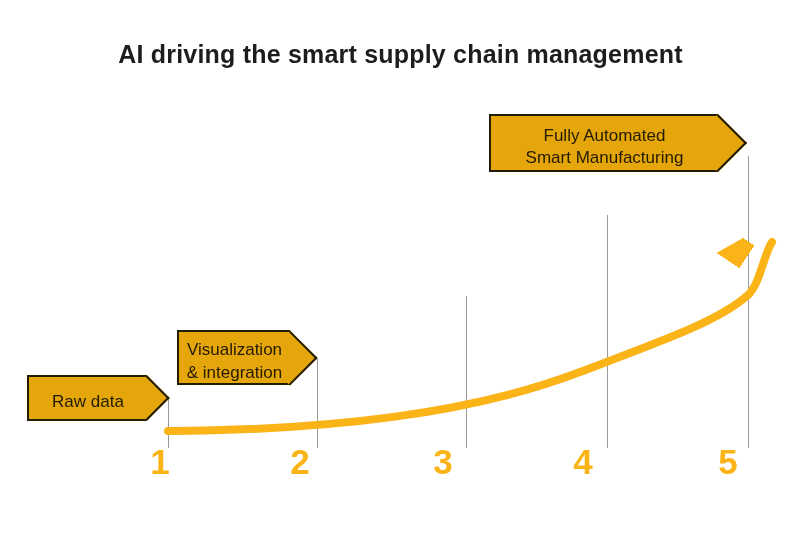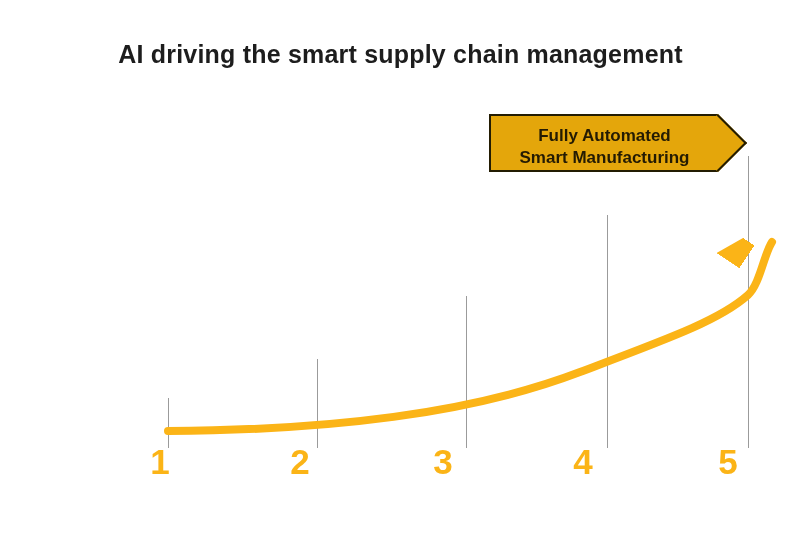--- a/index.html
+++ b/index.html
@@ -63,21 +63,21 @@
   }
   .banner-label {
     position: absolute;
     inset: 0;
     display: flex;
     align-items: center;
     justify-content: center;
     text-align: center;
     white-space: pre-line;
     font-size: 17px;
-    font-weight: bold;
+    font-weight: normal;
     line-height: 1.3;
     color: #241b03;
     z-index: 1;
     margin-top: 8px;
   }
   .stage-number {
     position: absolute;
     top: 442px;
     width: 44px;
     text-align: center;
@@ -105,21 +105,28 @@
       <marker id="arrowhead" markerUnits="strokeWidth" markerWidth="3.4" markerHeight="3.4" refX="5" refY="5" orient="auto">
         <path d="M0,0 L10,5 L0,10 Z" fill="#fbb417"></path>
       </marker>
     </defs>
     <path d="M 168 431
              C 330 430, 470 414, 580 372
              C 670 338, 720 320, 748 295
              C 760 284, 764 254, 772 242" fill="none" stroke="#fbb417" stroke-width="8" stroke-linecap="round" marker-end="url(#arrowhead)"></path>
   </svg>
 
+  <div class="banner" style="left:27px; top:375px; width:120px; height:46px; --tip:32px;">
+    <div class="banner-label">Raw data</div>
+  </div>
 
+  <div class="banner" style="left:177px; top:330px; width:113px; height:55px; --tip:39px;">
+    <div class="banner-label">Visualization
+&amp; integration</div>
+  </div>
 
 
 
   <div class="banner" style="left:489px; top:114px; width:229px; height:58px; --tip:41px;">
     <div class="banner-label">Fully Automated
 Smart Manufacturing</div>
   </div>
 
   <div class="stage-number" style="left:138px;">1</div>
   <div class="stage-number" style="left:278px;">2</div>

